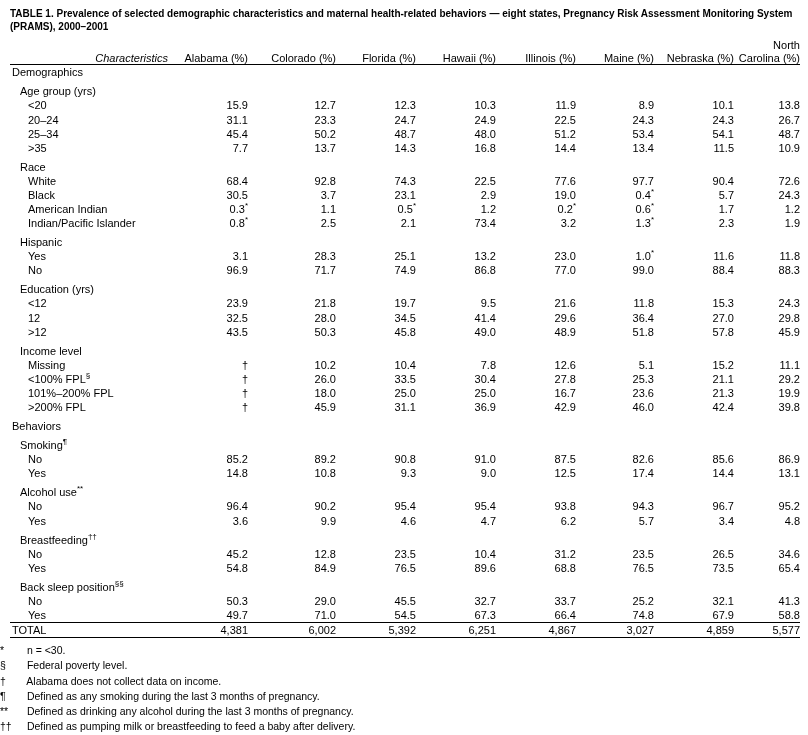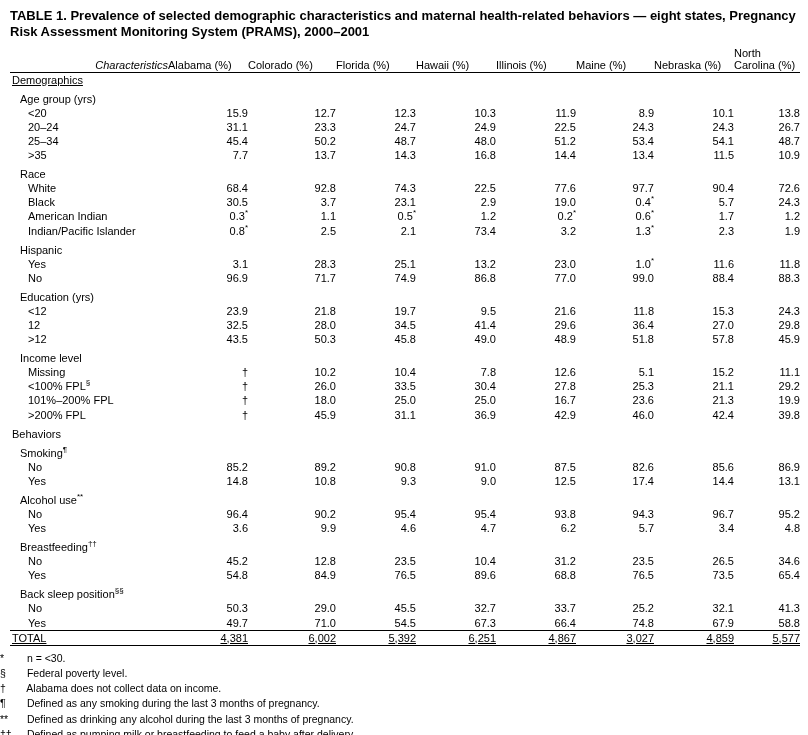--- a/index.html
+++ b/index.html
@@ -15,44 +15,43 @@
     color: #000000;
     overflow: hidden;
   }
   .page {
     padding: 6px 10px 0 10px;
     box-sizing: border-box;
     width: 808px;
   }
   .title {
     font-weight: bold;
-    font-size: 13px;
+    font-size: 10px;
     line-height: 1.25;
     margin: 2px 0 6px 0;
   }
   table.prams {
     border-collapse: collapse;
     width: 788px;
     table-layout: fixed;
   }
   table.prams td, table.prams th {
     padding: 0;
     vertical-align: bottom;
     font-weight: normal;
     font-size: 11px;
   }
   .rule-mid td {
     border-top: 1px solid #000;
-    text-decoration: underline;
   }
   .rule-bot td {
     border-top: 1.6px solid #000;
   }
   thead th {
-    text-align: left;
+    text-align: right;
     padding: 1px 6px 2px 0;
     line-height: 1.15;
     vertical-align: bottom;
   }
   thead th.first {
     text-align: right;
     padding-left: 2px;
     font-style: italic;
   }
   tbody td {

